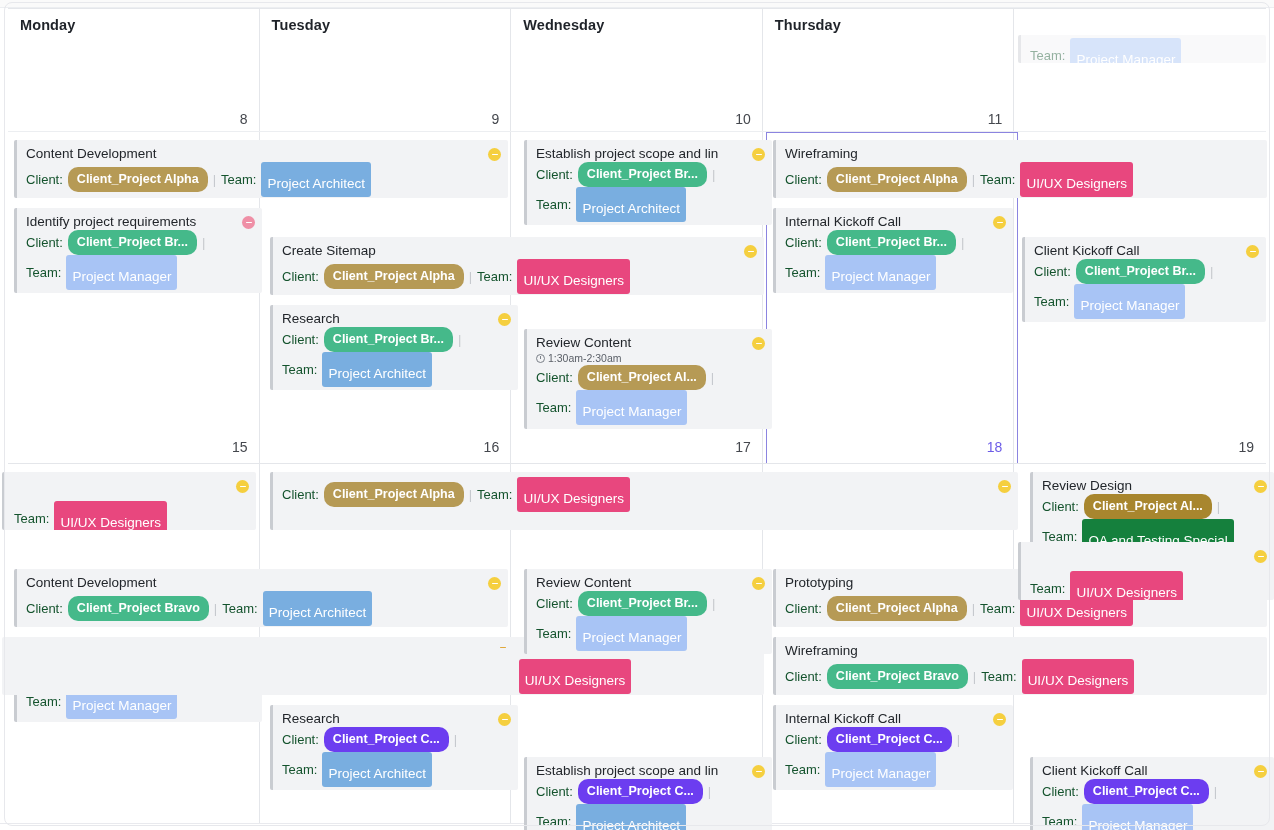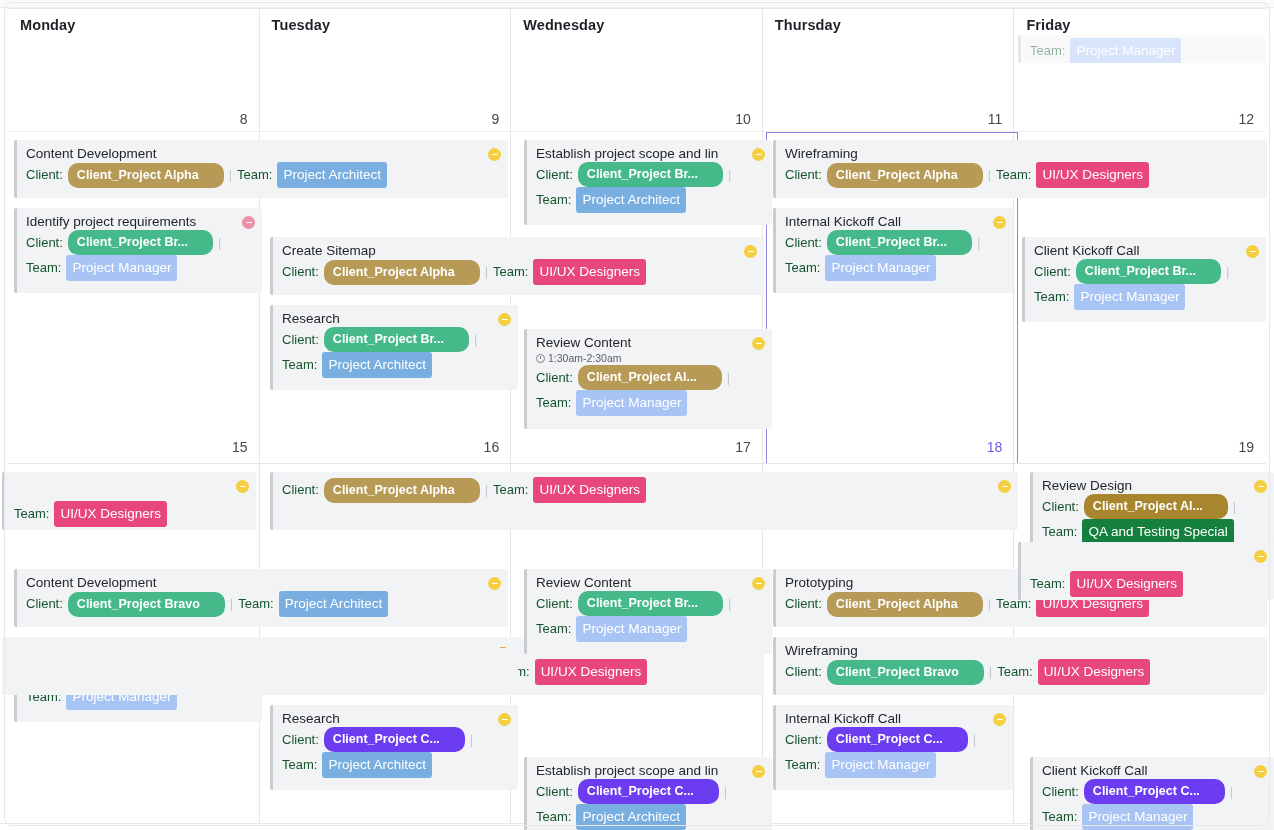--- a/index.html
+++ b/index.html
@@ -148,33 +148,33 @@
     white-space: nowrap;
   }
   .field-label {
     font-size: 13px;
     color: #14532d;
     flex: 0 0 auto;
   }
   .chip {
     display: inline-block;
     border-radius: 10px;
-    padding: 1px 25px 2px 9px;
+    padding: 1px 9px 2px 9px;
     font-size: 12.5px;
     font-weight: 700;
     color: #ffffff;
     white-space: nowrap;
     overflow: hidden;
     max-width: 100%;
   }
   .chip.team {
     border-radius: 3px;
     font-weight: 400;
     font-size: 13.5px;
-    padding: 2px 6px 2px 6px;
+    padding: 11px 6px 2px 6px;
   }
   .sep-pipe {
     color: #c5c8cd;
     font-size: 13px;
     flex: 0 0 auto;
   }
 
   
   .collapse-btn {
     position: absolute;
@@ -249,24 +249,20 @@
         <div class="date-num">9</div>
       </div>
       <div class="day-head-cell">
         <div class="day-name">Wednesday</div>
         <div class="date-num">10</div>
       </div>
       <div class="day-head-cell">
         <div class="day-name">Thursday</div>
         <div class="date-num">11</div>
       </div>
-      <div class="day-head-cell">
-        <div class="day-name">Friday</div>
-        <div class="date-num">12</div>
-      </div>
     </div>
 
     <div class="event clipped-top" style="left:1010px; top:26px; width:248px; height:28px; border-left-color:#c9ccd1;">
       <div class="field-row" style="margin-top:-2px;">
         <span class="field-label">Team:</span>
         <span class="chip team" style="background:#a8c4f5;">Project Manager</span>
       </div>
     </div>
 
     <div class="event" style="left:6px; top:131px; width:494px; height:58px;">

